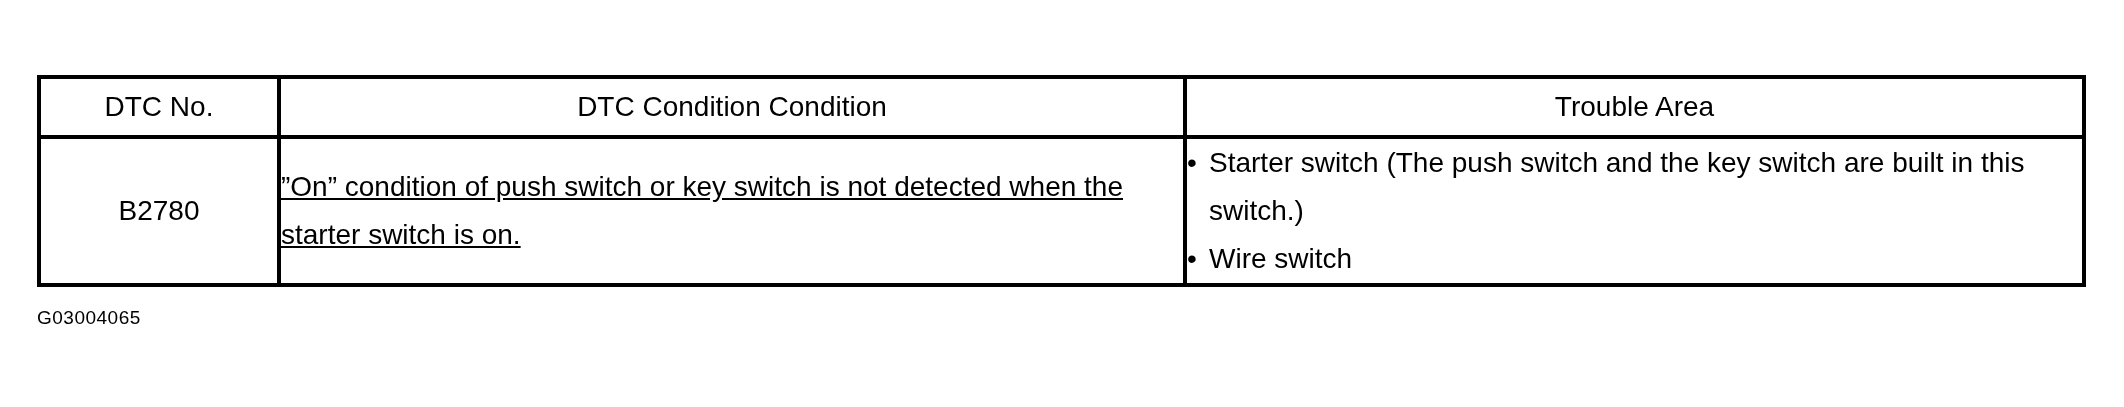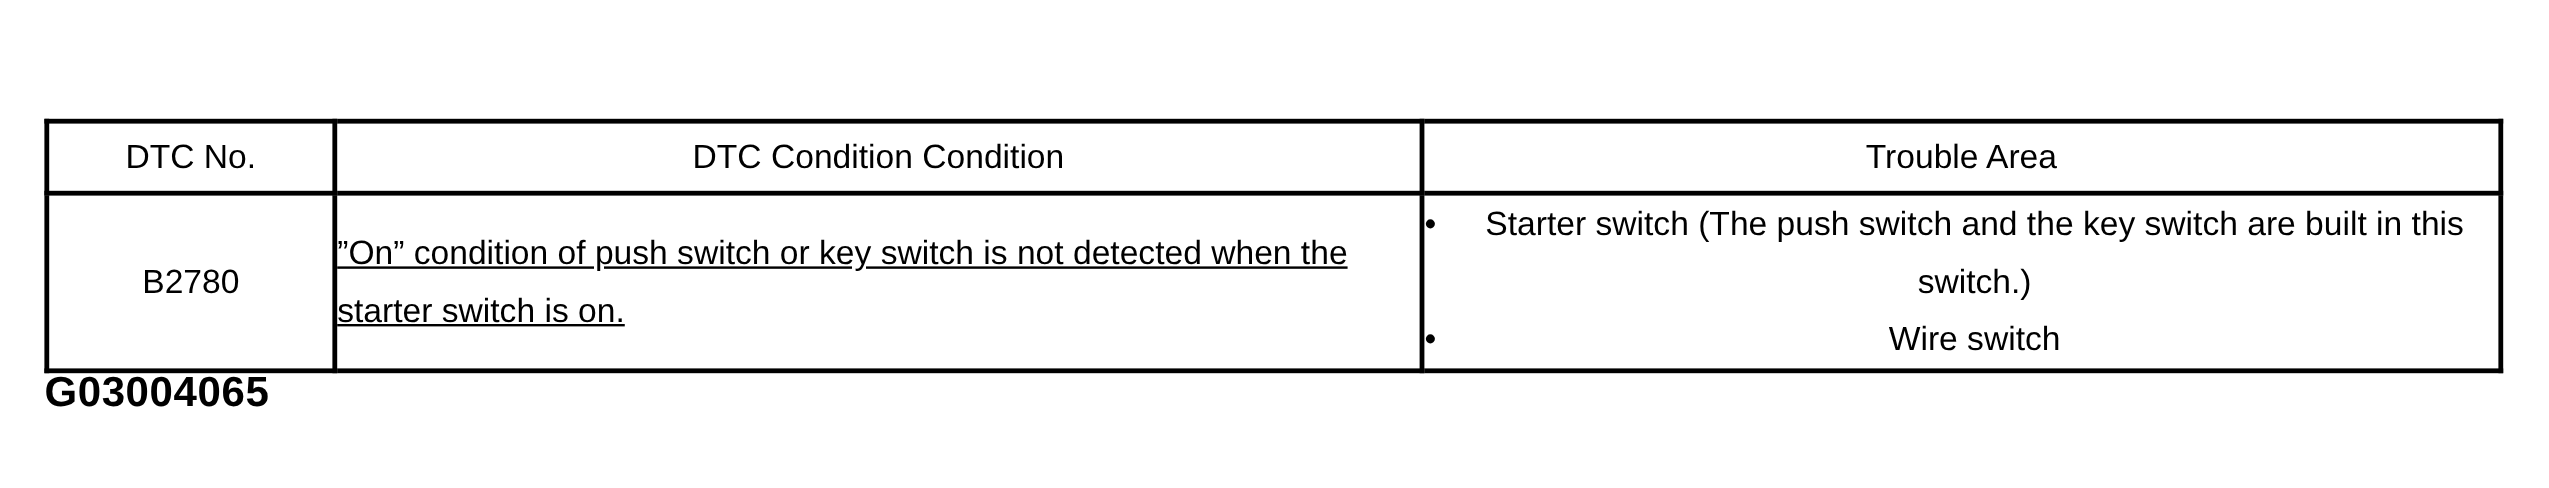--- a/index.html
+++ b/index.html
@@ -12,21 +12,20 @@
     width: 2124px;
     height: 407px;
     font-family: "Liberation Sans", sans-serif;
     color: #000000;
     overflow: hidden;
   }
   .dtc-table-wrap {
     position: absolute;
     left: 37px;
     top: 75px;
-    margin-top: 24px;
   }
   table.dtc-table {
     border-collapse: collapse;
     table-layout: fixed;
     width: 2045px;
   }
   table.dtc-table col.c1 { width: 240px; }
   table.dtc-table col.c2 { width: 906px; }
   table.dtc-table col.c3 { width: 899px; }
   table.dtc-table th,
@@ -63,28 +62,27 @@
     display: flex;
     align-items: flex-start;
     line-height: 48px;
   }
   .bullet-glyph {
     flex: 0 0 22px;
     width: 22px;
   }
   .bullet-text {
     flex: 1 1 auto;
-    text-align: center;
   }
   .figure-id {
     position: absolute;
     left: 37px;
     top: 307px;
-    font-size: 35px;
-    font-weight: 700;
+    font-size: 19px;
+    font-weight: 400;
     letter-spacing: 0.5px;
   }
 </style>
 </head>
 <body>
 
 <div class="dtc-table-wrap">
   <table class="dtc-table">
     <colgroup>
       <col class="c1">

